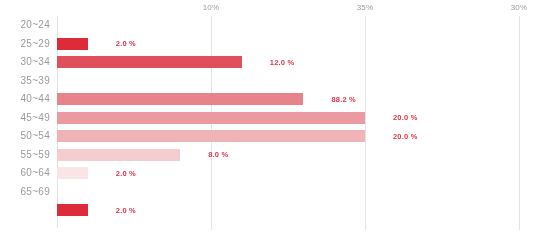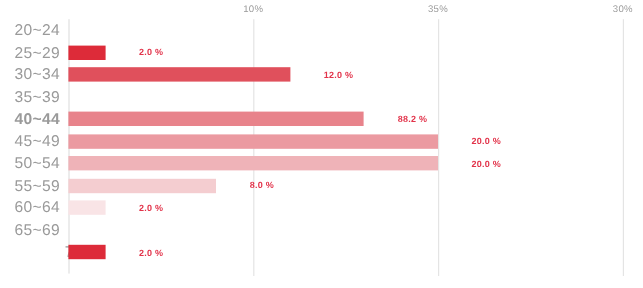--- a/index.html
+++ b/index.html
@@ -47,21 +47,21 @@
     position: absolute;
     left: 0;
     right: 0;
     height: 18.5px;
   }
   .ylabel {
     position: absolute;
     right: 540px;
     width: 120px;
     text-align: right;
-    font-size: 13px;
+    font-size: 10px;
     color: #9a9a9a;
     letter-spacing: 0.3px;
     white-space: nowrap;
     line-height: 18.5px;
   }
   .bar-wrap {
     position: absolute;
     left: 57px;
     top: 0;
     height: 18.5px;
@@ -116,21 +116,21 @@
         <div class="ylabel" style="color: rgb(154, 154, 154); right: auto; left: 0px; width: 50px;">30~34</div>
         <div class="bar-wrap">
           <div class="bar" style="width: 184.8px; background: rgb(224, 80, 92);"></div>
           <span class="bar-label" style="color: rgb(226, 51, 74);">12.0 %</span>
         </div>
       </div>
       <div class="row" style="top: 71.5px;">
         <div class="ylabel" style="color: rgb(154, 154, 154); right: auto; left: 0px; width: 50px;">35~39</div>
       </div>
       <div class="row" style="top: 90px;">
-        <div class="ylabel" style="color: rgb(154, 154, 154); right: auto; left: 0px; width: 50px; font-weight: bold;">40~44</div>
+        <div class="ylabel" style="color: rgb(154, 154, 154); right: auto; left: 0px; width: 50px;">40~44</div>
         <div class="bar-wrap">
           <div class="bar" style="width: 246.4px; background: rgb(232, 131, 139);"></div>
           <span class="bar-label" style="color: rgb(226, 51, 74);">88.2 %</span>
         </div>
       </div>
       <div class="row" style="top: 108.5px;">
         <div class="ylabel" style="color: rgb(154, 154, 154); right: auto; left: 0px; width: 50px;">45~49</div>
         <div class="bar-wrap">
           <div class="bar" style="width: 308px; background: rgb(235, 154, 161);"></div>
           <span class="bar-label" style="color: rgb(226, 51, 74);">20.0 %</span>

